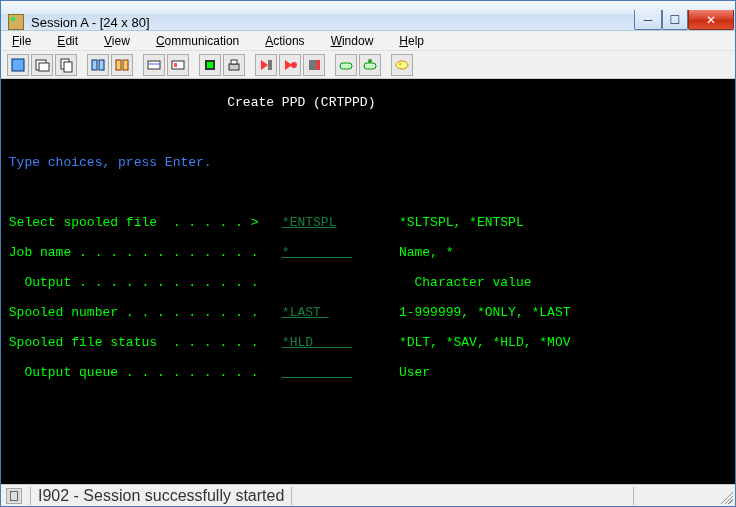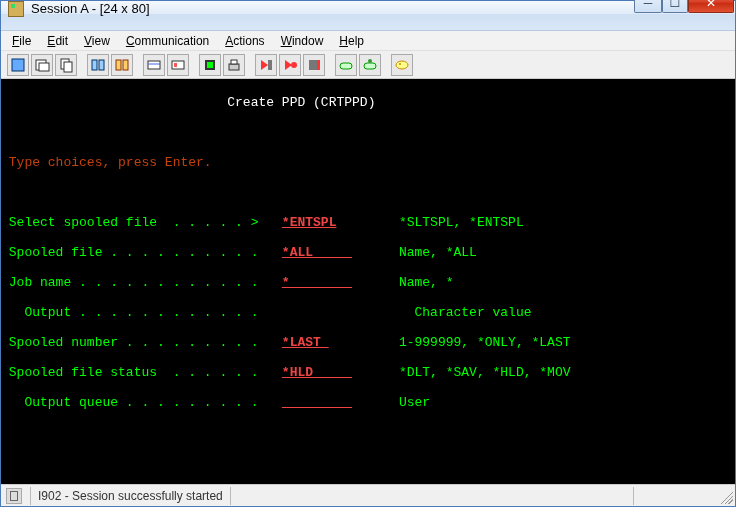--- a/index.html
+++ b/index.html
@@ -1,45 +1,45 @@
 <!DOCTYPE html>
 <html><head>
 <meta charset="utf-8">
 <style>
   * { box-sizing: border-box; margin: 0; padding: 0; }
   body { font-family: "Segoe UI", Tahoma, sans-serif; font-size: 12px; background: #d0d0d0; width: 736px; height: 507px; overflow: hidden; }
   
   .window { width: 736px; height: 507px; background: #fff; border: 1px solid #4a7ab8; position: relative; display: flex; flex-direction: column; }
   
-  .titlebar { height: 30px; background: linear-gradient(to bottom, #f5f9fd 0%, #e0ebf8 45%, #cfe0f4 46%, #d9e7f7 100%); display: flex; align-items: flex-start; border-bottom: 1px solid #b5c9e0; }
+  .titlebar { height: 30px; background: linear-gradient(to bottom, #f5f9fd 0%, #e0ebf8 45%, #cfe0f4 46%, #d9e7f7 100%); display: flex; align-items: flex-end; border-bottom: 1px solid #b5c9e0; }
   .titlebar-icon { width: 16px; height: 16px; margin: 0 5px 0 7px; background: #d4b05a; border: 1px solid #8a6d2c; position: relative; }
   .titlebar-icon::before { content:""; position:absolute; left:2px; top:2px; width:4px; height:4px; background:#3d6; }
   .titlebar-text { flex: 1; color: #000; font-size: 13px; padding-left: 2px; }
   .win-controls { display: flex; height: 20px; margin-right: 1px; margin-top:-8px;}
   .win-btn { width: 28px; height: 20px; margin-left: 0; display:flex; align-items:center; justify-content:center; font-family: Arial; font-size:12px; border:1px solid #5a7aa0; border-top:none; background: linear-gradient(to bottom,#e8f0fa,#cde0f5); color:#2a3a50; border-radius:0 0 2px 2px;}
   .win-btn.max { width:26px; }
   .win-btn.close { width: 46px; background: linear-gradient(to bottom,#f08070,#d43a20 50%,#c82a10 51%,#e05030); color:#fff; border-color:#8a2a18;}
   
-  .menubar { height: 20px; background: #f2f2f2; display:flex; align-items:center; padding: 0 8px; gap: 10px; border-bottom:1px solid #e0e0e0;}
+  .menubar { height: 20px; background: #f2f2f2; display:flex; align-items:center; padding: 0 8px; gap: 20px; border-bottom:1px solid #e0e0e0;}
   .menu-item { color:#000; font-size:12px; padding: 1px 3px; cursor:default; }
   .menu-item .ul { text-decoration: underline; }
   
   .toolbar { height: 28px; background: #f0f0f0; display:flex; align-items:center; padding: 2px 6px; gap:0; border-bottom:1px solid #ccc;}
   .tb-btn { width:22px; height:22px; border:1px solid #aaa; margin-right:2px; display:flex; align-items:center; justify-content:center; background:#e8e8e8; font-size:10px;}
   .tb-sep { width:8px; }
   .tb-svg { width:16px; height:16px; }
   
   .terminal { flex:1; background:#000; font-family: "Courier New", monospace; font-size:13px; line-height:15px; padding: 1px 0 16px 0; white-space: pre; overflow:hidden; position:relative;}
   .row { height:15px; }
   .grn { color:#00ff00; }
-  .blu { color:#c2410c; }
+  .blu { color:#3b82f6; }
   .wht { color:#ffffff; }
-  .grnu { color:#ef4444; text-decoration: underline; font-weight: bold; }
-  
-  .bottom-status { height:22px; background:#f0f0f0; border-top:1px solid #ccc; display:flex; align-items:center; font-size:12px; color:#333; }
+  .grnu { color:#15803d; text-decoration: underline; }
+  
+  .bottom-status { height:22px; background:#f0f0f0; border-top:1px solid #ccc; display:flex; align-items:center; font-size:16px; color:#333; }
   .bottom-icon { width:16px; height:16px; margin:0 5px; background:#ddd; border:1px solid #aaa; position:relative;}
   .bottom-icon::after{content:"";position:absolute;left:3px;top:2px;width:6px;height:8px;border:1px solid #666;}
   .bottom-sep { width:1px; height:18px; background:#bbb; margin:0 3px;}
   .bottom-text { flex:0 0 auto; padding:0 4px;}
   .bottom-spacer{flex:1;}
   .bottom-grip{ width:16px;height:16px; margin-right:2px; background:
     linear-gradient(135deg, transparent 60%, #999 60%, #999 65%, transparent 65%,
                     transparent 72%, #999 72%, #999 77%, transparent 77%,
                     transparent 84%, #999 84%, #999 89%, transparent 89%);}
 </style>
@@ -164,21 +164,20 @@
         </svg>
       </div>
   </div>
 
   <div class="terminal">
 <div class="row wht">                             <span>Create PPD (CRTPPD)</span></div>
 <div class="row"> </div>
 <div class="row blu"> <span>Type choices, press Enter.</span></div>
 <div class="row"> </div>
 <div class="row"> <span class="grn">Select spooled file  . . . . . &gt;</span>   <span class="grnu">*ENTSPL</span><span>  </span>      <span class="grn">*SLTSPL, *ENTSPL</span></div>
-<div class="row"> <span class="grn">Spooled file . . . . . . . . . .</span>   <span class="grnu">*ALL     </span><span></span>      <span class="grn">Name, *ALL</span></div>
 <div class="row"> <span class="grn">Job name . . . . . . . . . . . .</span>   <span class="grnu">*        </span><span></span>      <span class="grn">Name, *</span></div>
 <div class="row"> <span class="grn">  Output . . . . . . . . . . . .</span>   <span class="grnu"></span><span>           </span>      <span class="grn">Character value</span></div>
 <div class="row"> <span class="grn">Spooled number . . . . . . . . .</span>   <span class="grnu">*LAST </span><span>   </span>      <span class="grn">1-999999, *ONLY, *LAST</span></div>
 <div class="row"> <span class="grn">Spooled file status  . . . . . .</span>   <span class="grnu">*HLD     </span><span></span>      <span class="grn">*DLT, *SAV, *HLD, *MOV</span></div>
 <div class="row"> <span class="grn">  Output queue . . . . . . . . .</span>   <span class="grnu">         </span><span></span>      <span class="grn">User</span></div>
 
 
 
 
 

